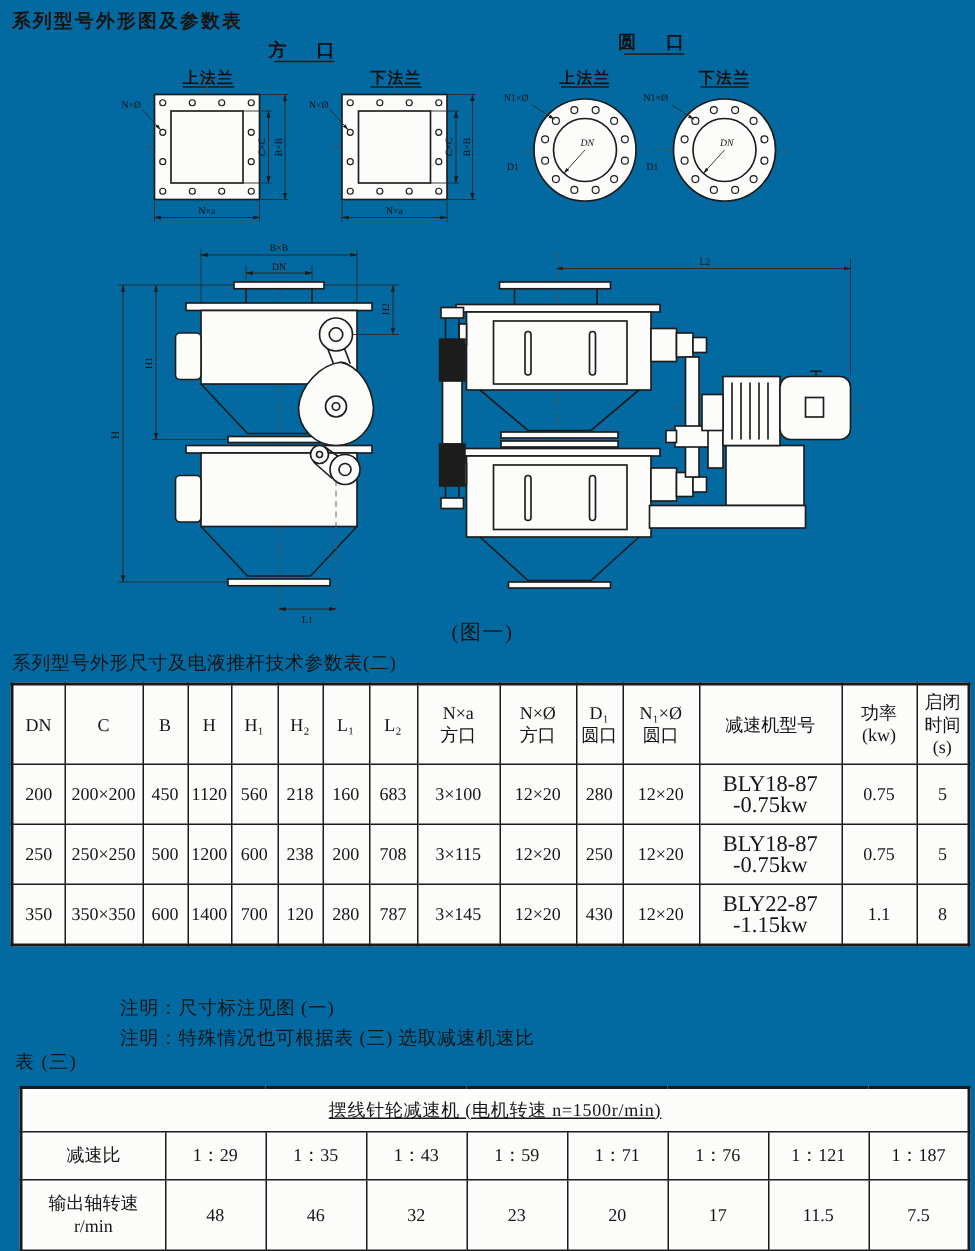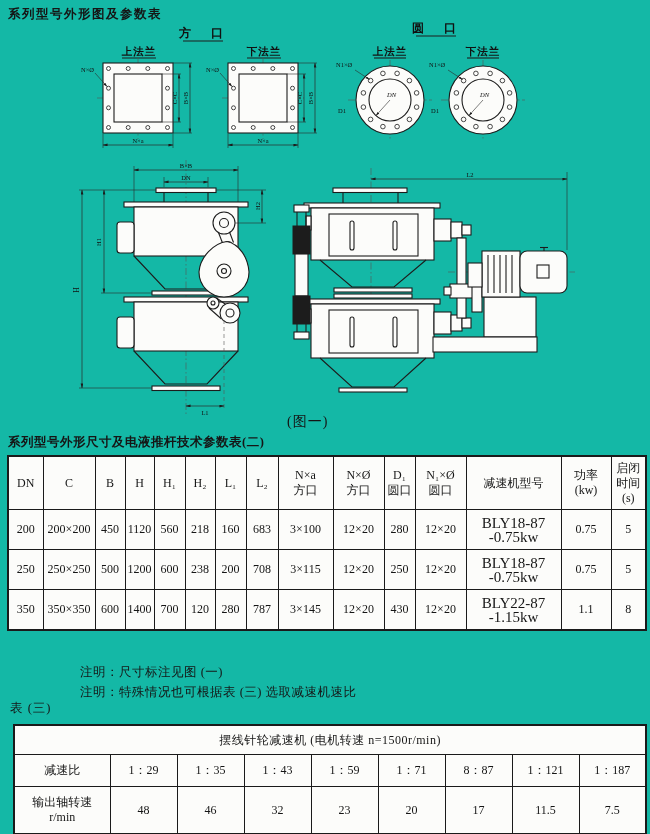--- a/index.html
+++ b/index.html
@@ -1,38 +1,38 @@
 <!DOCTYPE html>
 <html><head>
 <meta charset="utf-8">
 <style>
   html,body{margin:0;padding:0;background:#e9e9e7;}
-  .sheet{position:relative;width:650px;height:834px;background:#14b8a6;overflow:hidden;
+  .sheet{position:relative;width:650px;height:834px;background:#0369a1;overflow:hidden;
          font-family:"Liberation Serif","DejaVu Serif",serif;color:#151515;}
   .abs{position:absolute;}
   .page-title{left:8px;top:6px;font-size:12.5px;font-weight:bold;letter-spacing:1.5px;}
-  .t2-title{left:8px;top:434px;font-size:12.5px;font-weight:bold;letter-spacing:0.5px;}
-  .fig-caption{left:287px;top:413px;font-size:14px;letter-spacing:1px;}
+  .t2-title{left:8px;top:434px;font-size:12.5px;font-weight:normal;letter-spacing:0.5px;}
+  .fig-caption{left:301px;top:413px;font-size:14px;letter-spacing:1px;}
   .notes{left:44px;top:663px;font-size:12.5px;line-height:19.5px;letter-spacing:0.5px;margin-left:36px;}
   .t3-label{left:10px;top:700px;font-size:12.5px;font-weight:normal;letter-spacing:1px;}
 
   table{border-collapse:collapse;table-layout:fixed;background:#fcfcfa;}
   .t2{left:7px;top:455px;width:638px;}
   .t3{left:13px;top:724px;width:632px;}
   .t2 th,.t2 td,.t3 th,.t3 td{
     border:1px solid #1a1a1a;text-align:center;vertical-align:middle;
     padding:0 1px;white-space:pre-line;overflow:hidden;}
   .t2{border:2px solid #1a1a1a;}
   .t3{border:2px solid #1a1a1a;}
   .t2 th{font-size:12px;font-weight:normal;height:52px;line-height:15px;}
   .t2 td{font-size:12px;height:39px;}
   .t2 td.model{font-size:15px;line-height:14px;}
   .t3 th{font-size:12px;font-weight:normal;}
   .t3 td{font-size:12px;}
-  .t3 .title-row th{height:28px;letter-spacing:0.5px;}
+  .t3 .title-row th{height:28px;letter-spacing:0.5px;text-decoration:underline;}
   .t3 .ratio-row th,.t3 .ratio-row td{height:31px;}
   .t3 .speed-row th,.t3 .speed-row td{height:46px;line-height:15px;}
 
   svg text{font-family:"Liberation Serif","DejaVu Serif",serif;fill:#111;}
   .ln{stroke:#1c1c1c;stroke-width:1.1;fill:none;}
   .lnf{stroke:#1c1c1c;stroke-width:1.1;fill:#fcfcfa;}
   .thin{stroke:#2a2a2a;stroke-width:0.6;fill:none;}
   .dim{stroke:#2a2a2a;stroke-width:0.7;fill:none;marker-start:url(#ar);marker-end:url(#ar);}
   .cl{stroke:#555;stroke-width:0.6;stroke-dasharray:7 2.5 1.5 2.5;fill:none;}
   .dash{stroke:#555;stroke-width:0.6;stroke-dasharray:4 3;fill:none;}
@@ -440,21 +440,21 @@
       <tr class="title-row">
         <th colspan="9">摆线针轮减速机 (电机转速 n=1500r/min)</th>
       </tr>
       <tr class="ratio-row">
         <th>减速比</th>
         <td>1：29</td>
         <td>1：35</td>
         <td>1：43</td>
         <td>1：59</td>
         <td>1：71</td>
-        <td>8：87</td>
+        <td>1：76</td>
         <td>1：121</td>
         <td>1：187</td>
       </tr>
       <tr class="speed-row">
         <th>输出轴转速
 r/min</th>
         <td>48</td>
         <td>46</td>
         <td>32</td>
         <td>23</td>

